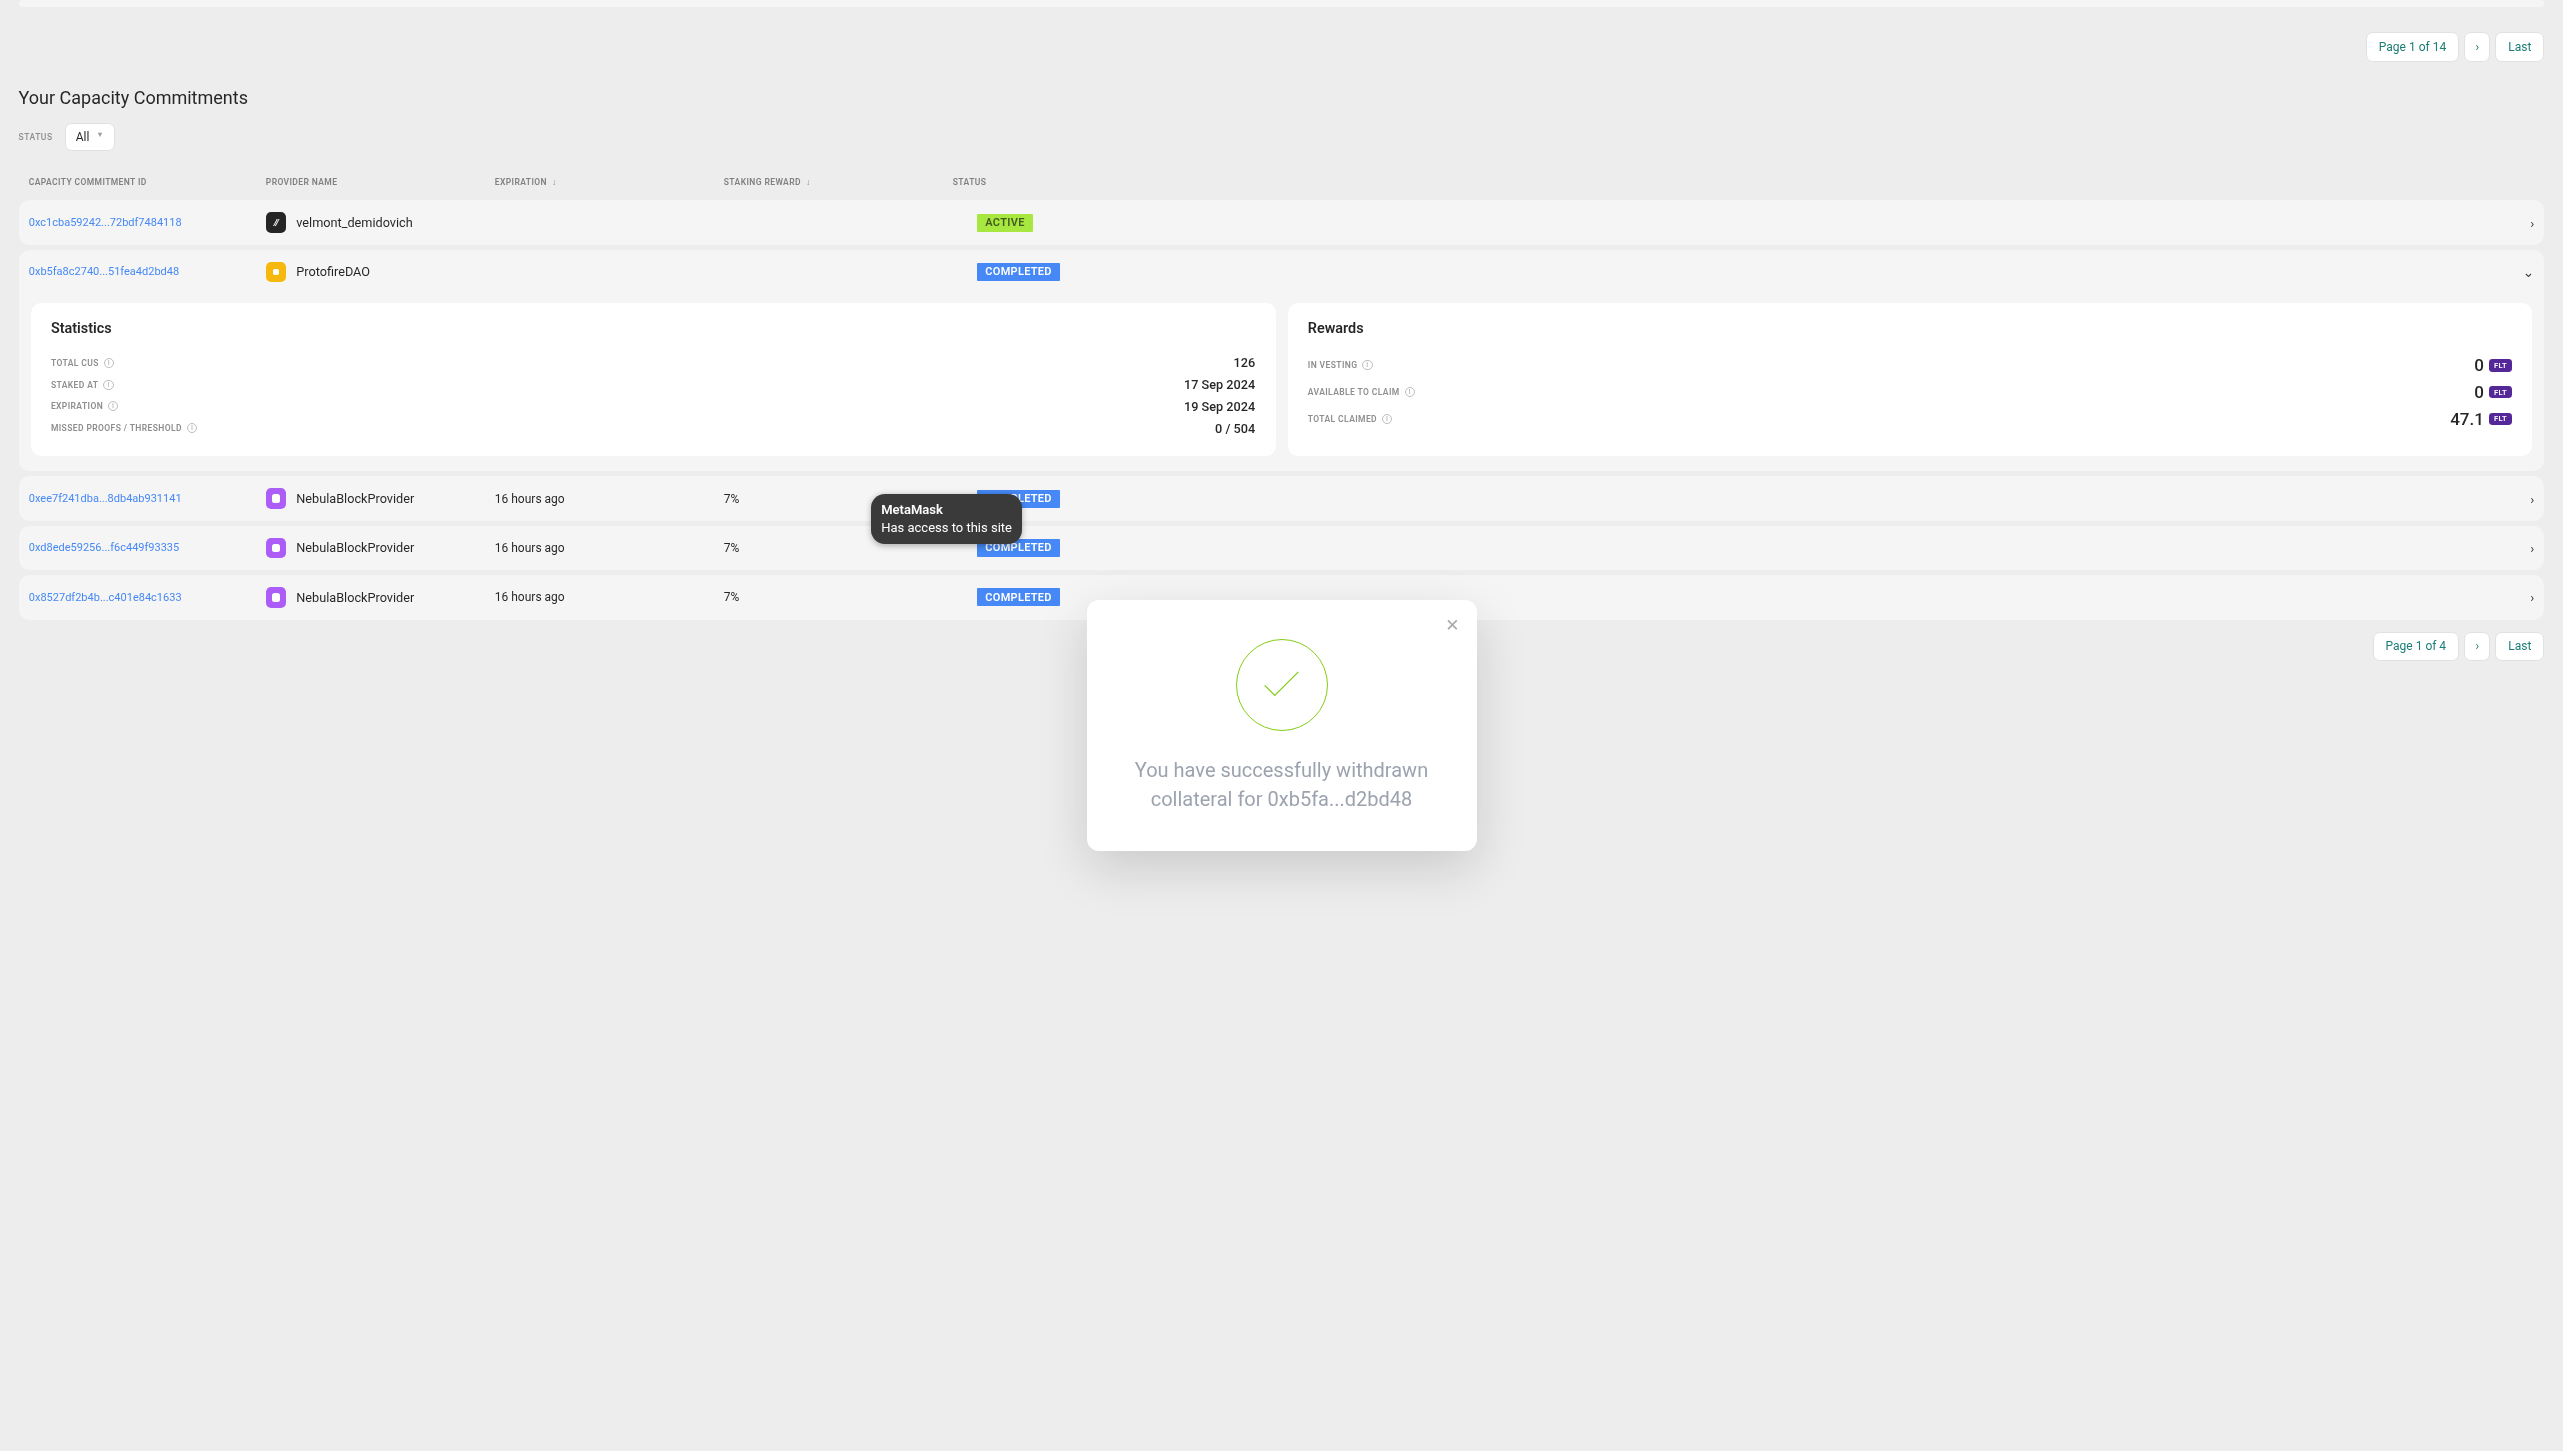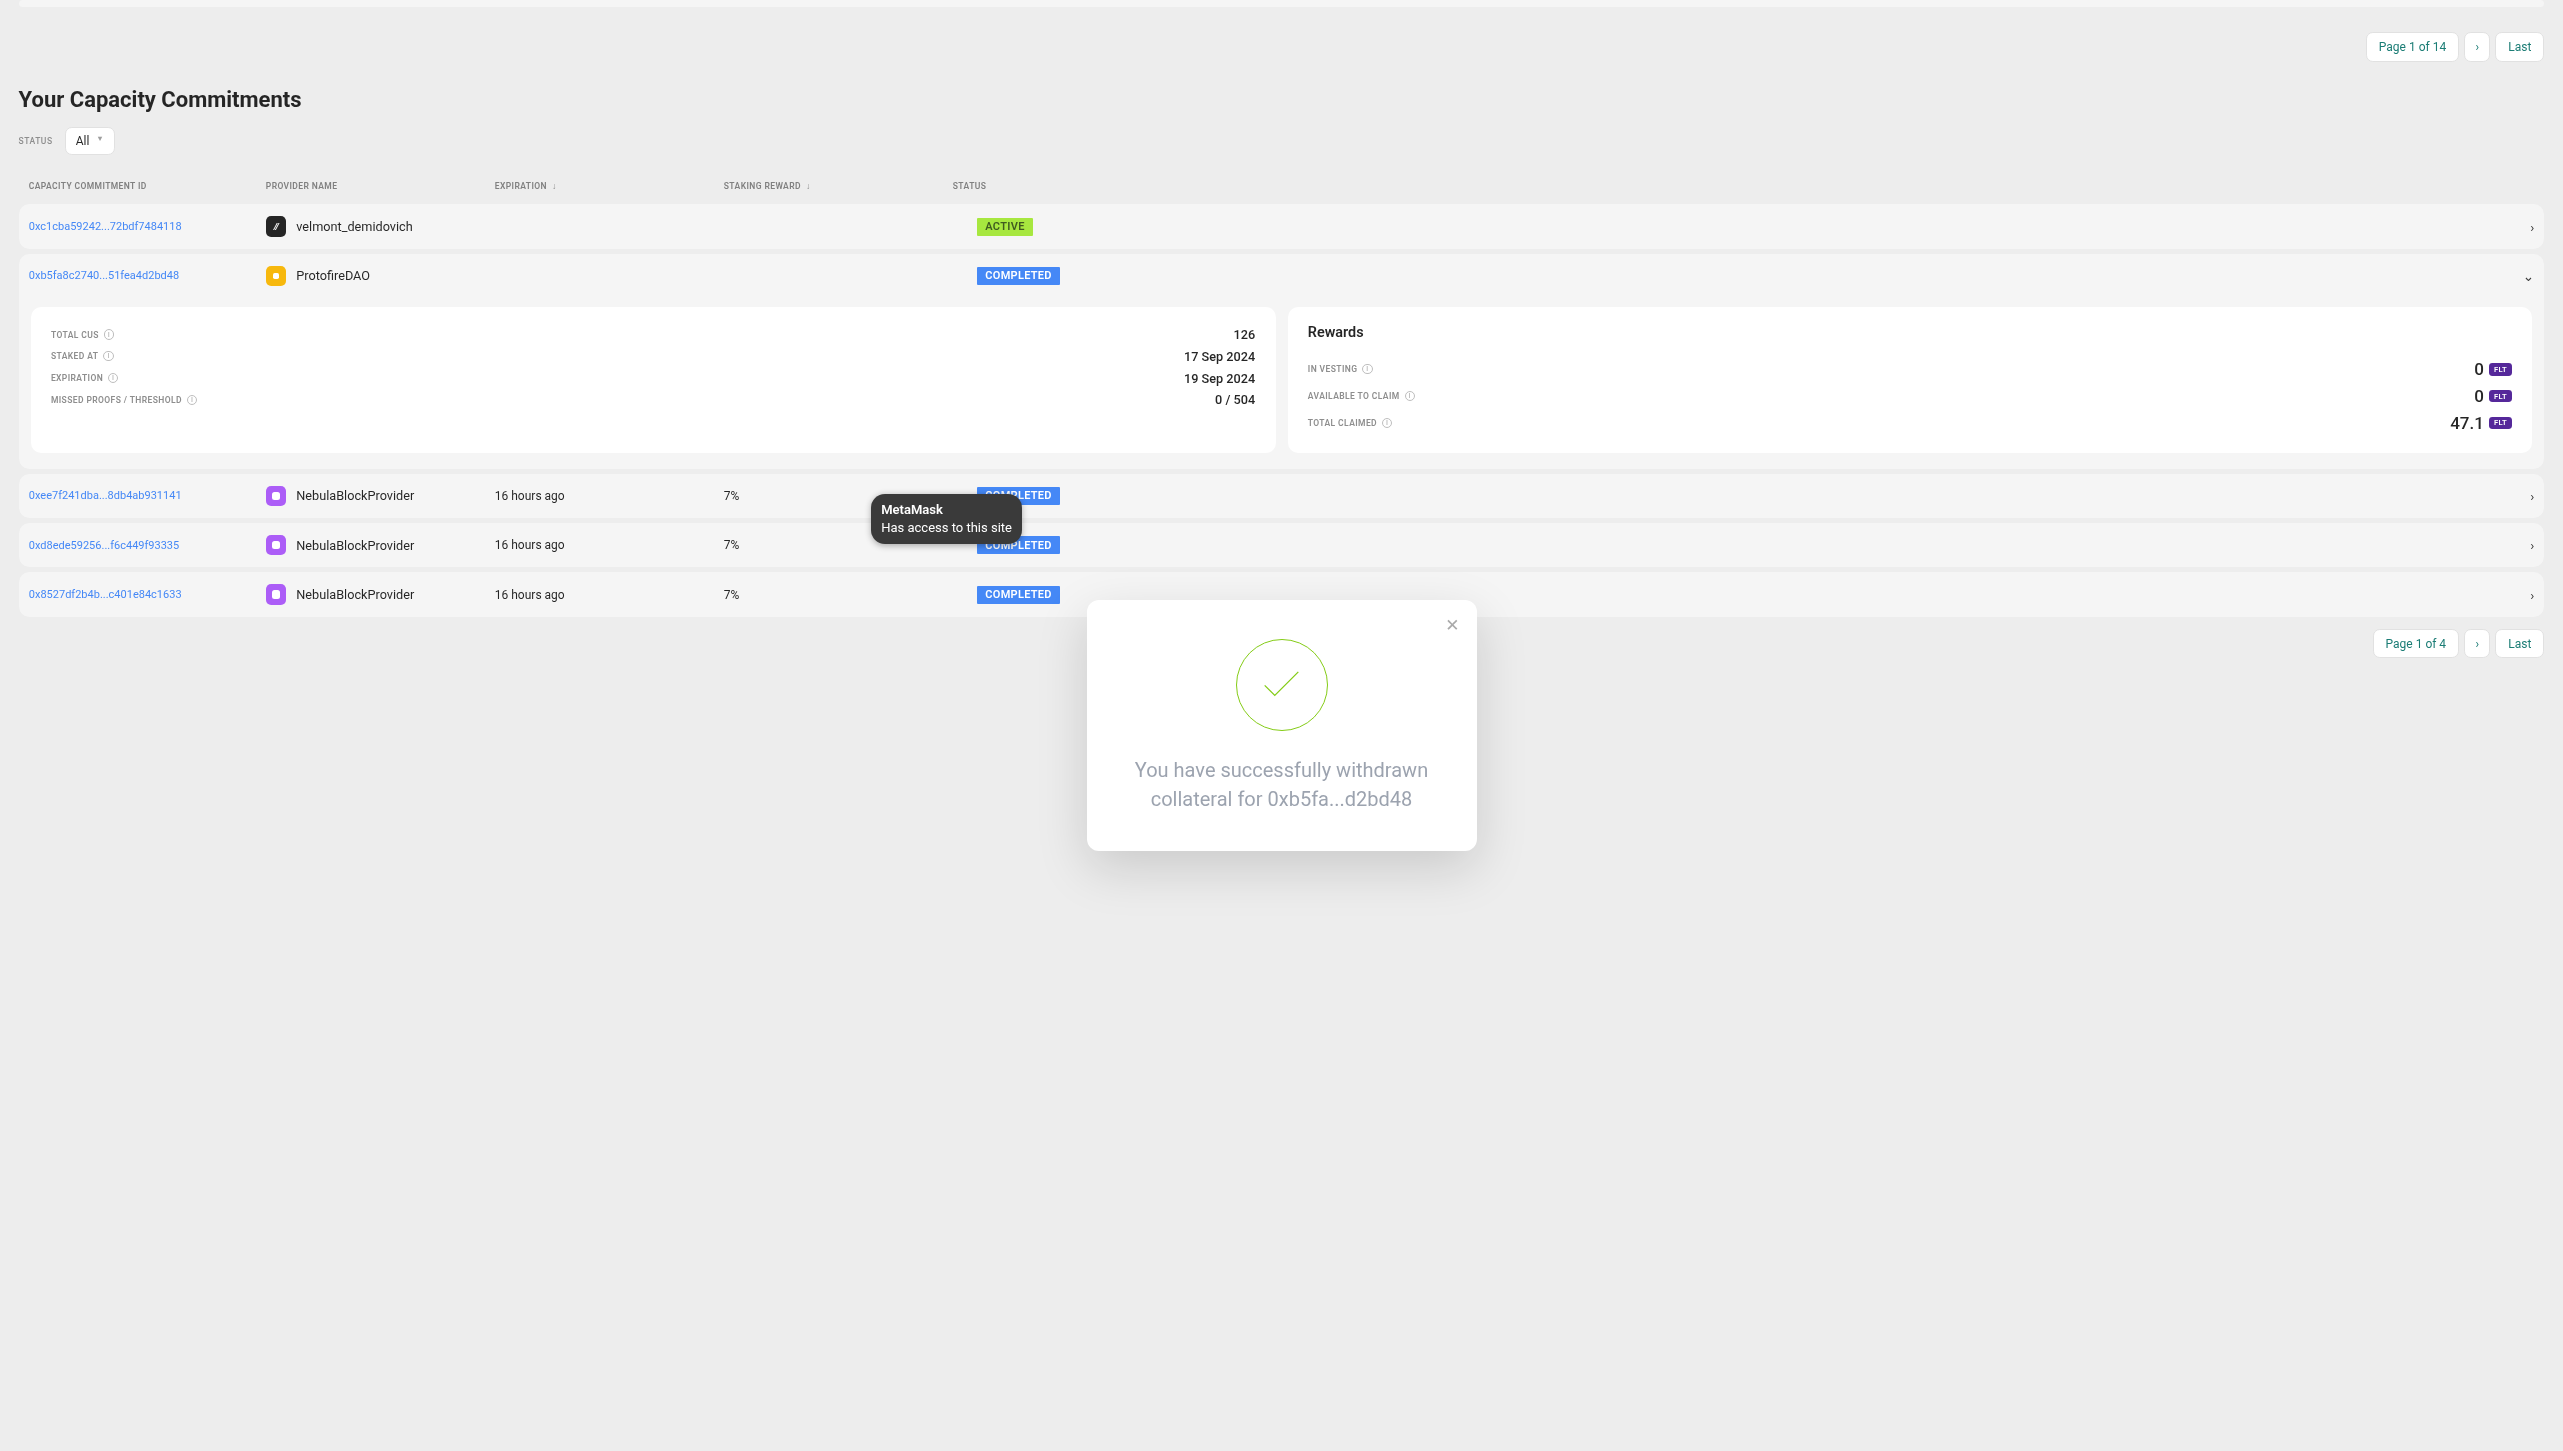--- a/index.html
+++ b/index.html
@@ -1,21 +1,21 @@
 <!DOCTYPE html>
 <html style="font-size:13.6px"><head>
 <meta charset="utf-8">
 <style>
 * { margin:0; padding:0; box-sizing:border-box; font-family:-apple-system,BlinkMacSystemFont,"Segoe UI",Roboto,sans-serif; }
 body { background:#ececec; color:#1a1a1a; font-size:12px; padding:0 18.6px 34px; }
 .top-card { background:#f5f5f5; border-radius:10.2px; height:6.8px; margin-bottom:25.4px; }
 .pagination { display:flex; justify-content:flex-end; gap:5.1px; margin:12px 0 25.4px; }
 .pag-btn { background:#fff; border:0.8px solid #e0e0e0; border-radius:6.8px; padding:6.8px 12px; font-size:12px; color:#0f766e; cursor:pointer; }
 .pag-btn.arrow { padding:6.8px 10.2px; }
-h1.title { font-size:22px; font-weight:700; margin-bottom:15.3px; }
+h1.title { font-size:18px; font-weight:400; margin-bottom:15.3px; }
 .filters { display:flex; align-items:center; gap:12px; margin-bottom:25.4px; }
 .filter-label { font-size:8.5px; letter-spacing:0.5px; color:#888; text-transform:uppercase; font-weight:500; }
 .select-all { background:#fff; border:0.8px solid #e0e0e0; border-radius:6.8px; padding:6px 10.2px; display:flex; align-items:flex-start; gap:6.8px; cursor:pointer; }
 .select-all .caret { font-size:7.6px; color:#999; }
 .table { width:100%; }
 .thead { display:grid; grid-template-columns:237px 229px 229px 229px 1fr 51px; padding:0 10.2px 13.6px; font-size:8.5px; letter-spacing:0.4px; color:#7a7a7a; text-transform:uppercase; font-weight:600; }
 .thead .sort { display:inline-flex; align-items:center; gap:5.1px; cursor:pointer; }
 .row { background:#f5f5f5; border-radius:10.2px; margin-bottom:5.1px; display:grid; grid-template-columns:237px 229px 229px 229px 1fr 51px; align-items:center; padding:12px 10.2px; }
 .row.expanded-head { background:#f5f5f5; border-radius:10.2px 10.2px 0 0; margin-bottom:0; }
 .ccid { color:#3b82f6; font-size:11px; text-decoration:none; }
@@ -106,20 +106,21 @@
         <div class="avatar av-yellow"></div>
         <span>ProtofireDAO</span>
       </div>
     <div></div>
       <div></div>
     <div><span class="badge completed">COMPLETED</span></div>
     <div class="chev">⌄</div>
   </div>
   <div class="expanded-body">
     <div class="panel">
+      <h3>Statistics</h3>
       <div class="stat-row">
           <span class="stat-label">
             <span>TOTAL CUS</span>
             <span class="info-ic">i</span>
           </span>
           <span class="stat-val">126</span>
         </div>
       <div class="stat-row">
           <span class="stat-label">
             <span>STAKED AT</span>

